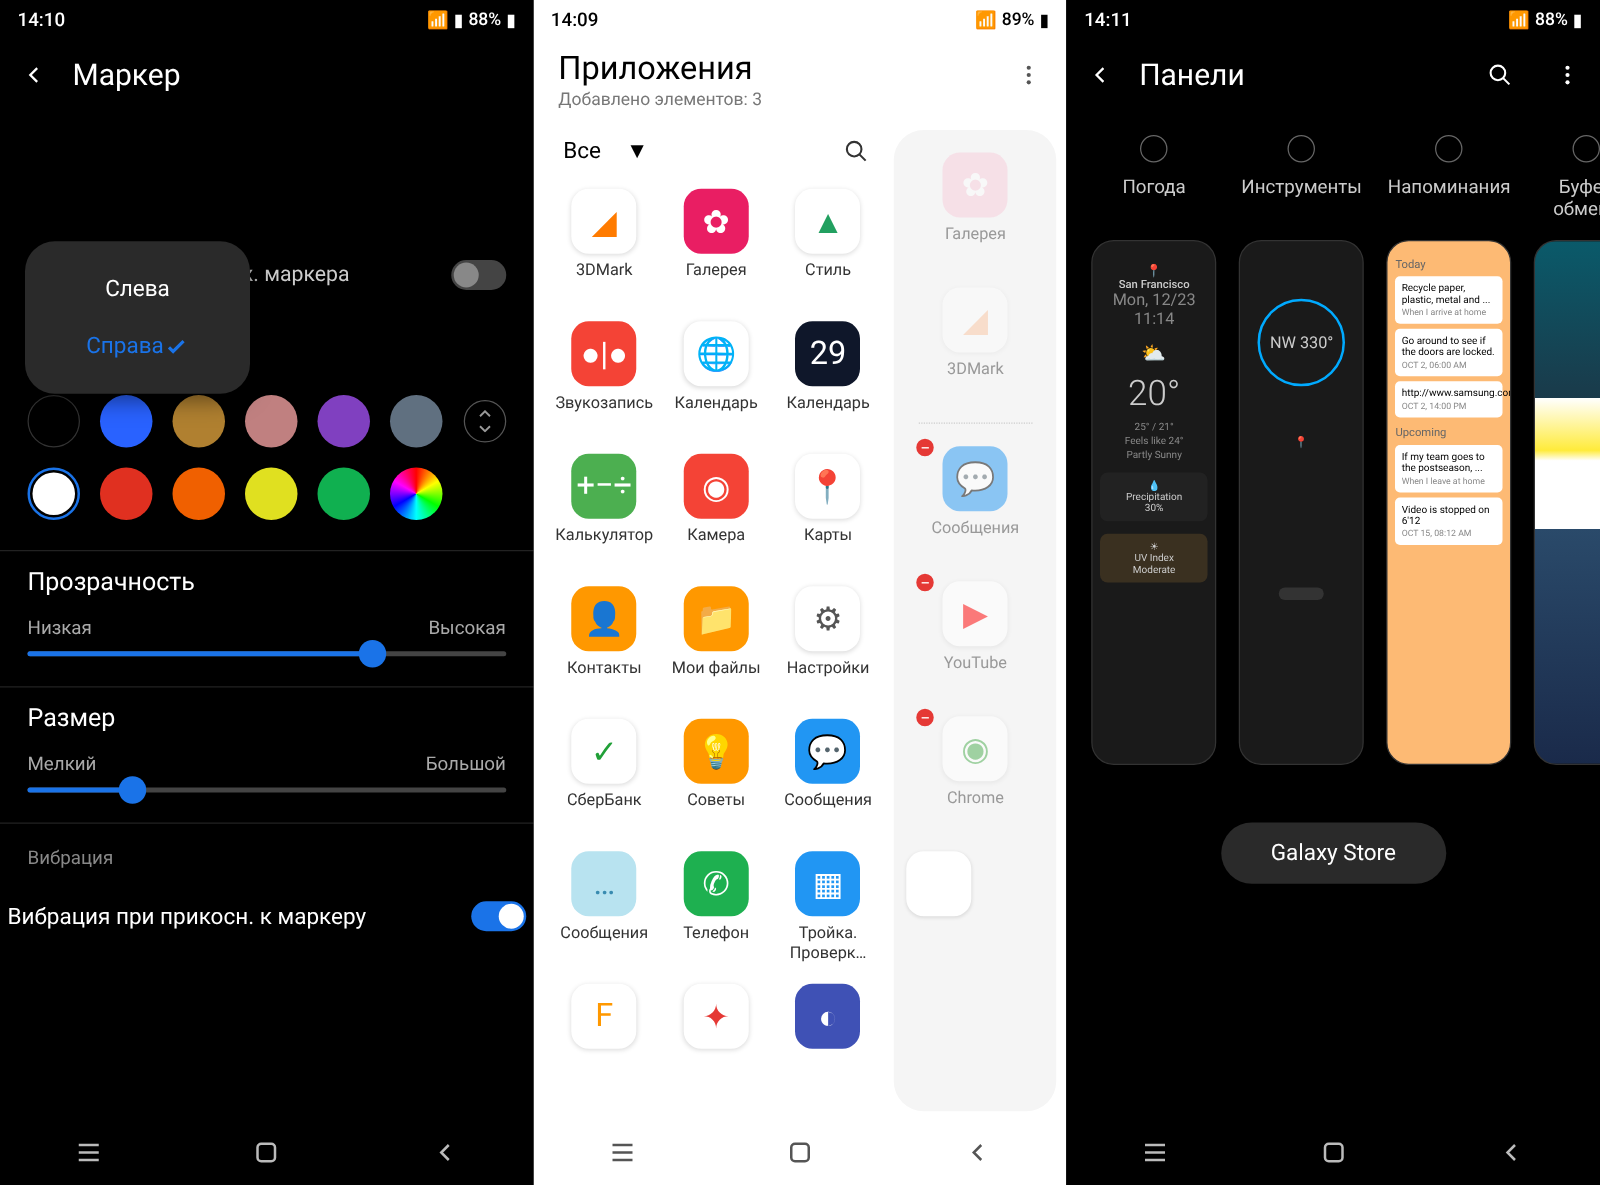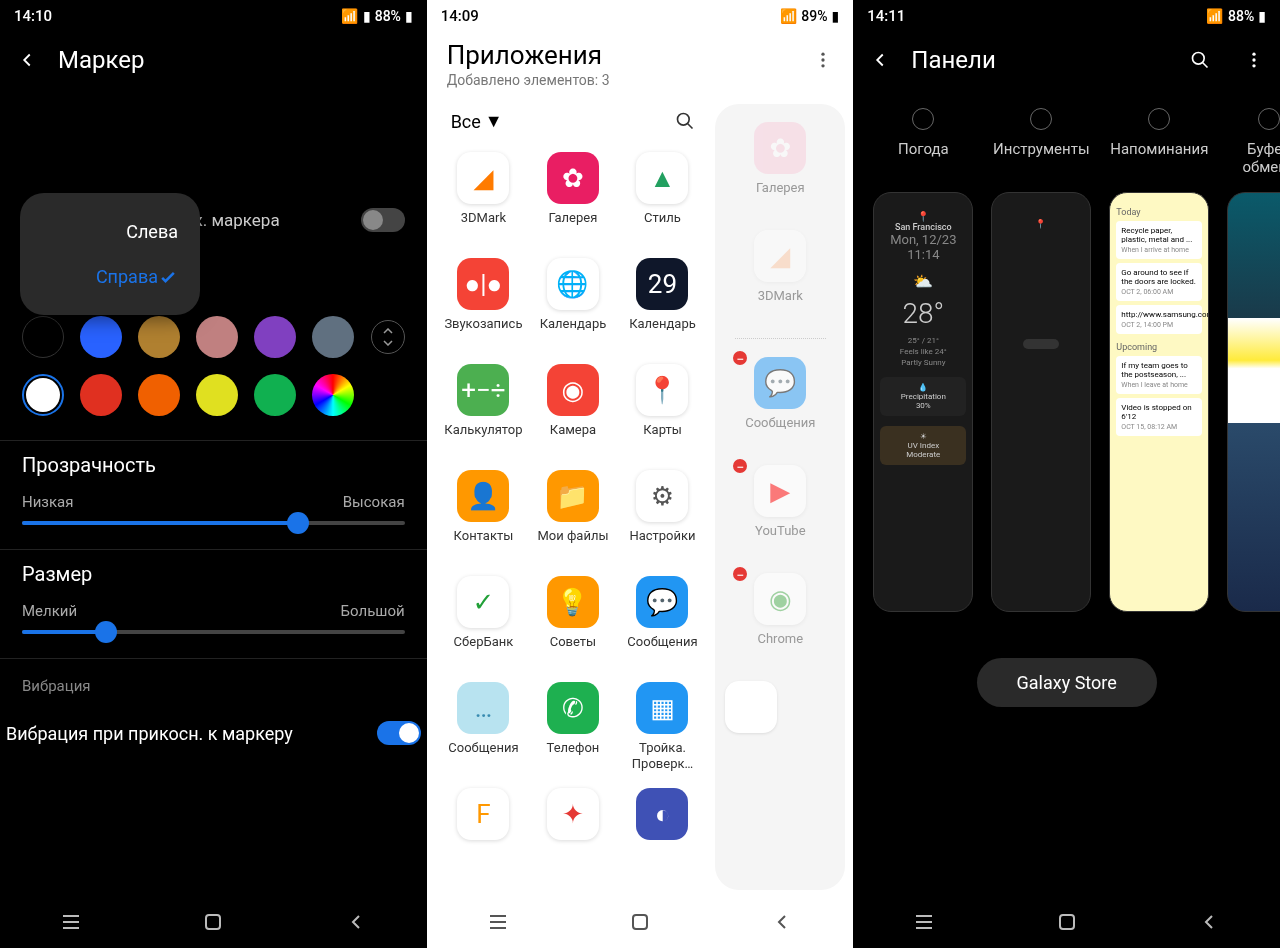--- a/index.html
+++ b/index.html
@@ -12,21 +12,21 @@
 .statusbar { height: 32px; display: flex; align-items: center; justify-content: space-between; padding: 0 14px; font-size: 15px; font-weight: 500; }
 .statusbar .right { display: flex; align-items: center; gap: 4px; font-size: 14px; }
 .phone2 .statusbar { color: #000; }
 
 
 .header1 { display: flex; align-items: center; padding: 14px 16px; gap: 20px; }
 .back-arrow { width: 22px; height: 22px; }
 .header1 h1 { font-size: 24px; font-weight: 400; }
 
 .popup-menu { position: absolute; left: 20px; top: 105px; background: #2a2a2a; border-radius: 24px; width: 180px; padding: 16px 0; z-index: 10; box-shadow: 0 4px 20px rgba(0,0,0,0.5); }
-.popup-item { padding: 12px 22px; font-size: 18px; display: flex; justify-content: flex-end; align-items: center; }
+.popup-item { padding: 12px 22px; font-size: 18px; display: flex; justify-content: center; align-items: center; }
 .popup-item.selected { color: #1a73e8; }
 .check-mark { width: 20px; height: 20px; }
 
 .setting-row { display: flex; justify-content: space-between; align-items: center; padding: 14px 22px; font-size: 17px; color: #ccc; }
 .toggle { width: 44px; height: 24px; background: #444; border-radius: 12px; position: relative; }
 .toggle.on { background: #1a73e8; }
 .toggle::after { content: ''; position: absolute; width: 20px; height: 20px; background: #fff; border-radius: 50%; top: 2px; left: 2px; }
 .toggle.on::after { left: 22px; }
 .toggle.off::after { background: #888; }
 
@@ -51,21 +51,21 @@
 
 .header2 { padding: 8px 20px 4px; position: relative; }
 .header2 h1 { font-size: 26px; font-weight: 400; }
 .header2 .subtitle { font-size: 14px; color: #777; margin-top: 2px; }
 .more-dots { position: absolute; right: 20px; top: 18px; }
 
 .apps-container { display: flex; padding: 12px 8px 0 12px; gap: 8px; }
 
 .apps-main { flex: 1; }
 .apps-filter { display: flex; justify-content: space-between; align-items: center; padding: 6px 12px 16px; }
-.apps-filter .dropdown { font-size: 18px; display: flex; align-items: center; gap: 4px; }
+.apps-filter .dropdown { font-size: 18px; display: flex; align-items: center; gap: 20px; }
 
 .apps-grid { display: flex; flex-wrap: wrap; }
 .app-item { width: 33.33%; text-align: center; padding: 4px 2px 12px; }
 .app-icon { width: 52px; height: 52px; border-radius: 14px; margin: 0 auto 6px; display: flex; align-items: center; justify-content: center; font-size: 26px; color: #fff; }
 .app-label { font-size: 13px; color: #333; line-height: 1.25; height: 32px; overflow: hidden; }
 
 .edge-panel { width: 130px; background: #f5f5f5; border-radius: 24px; padding: 12px 8px; display: flex; flex-direction: column; align-items: center; gap: 6px; }
 .edge-panel .app-item { width: 100%; padding: 6px 2px; }
 .edge-panel .app-icon { opacity: 0.5; }
 .edge-panel .app-label { color: #999; }
@@ -415,52 +415,55 @@
     <div class="panel-card">
       <div class="panel-radio"></div>
       <div class="panel-title">Погода</div>
       <div class="panel-preview">
         <div class="wp-loc">
           <div style="font-size:10px;">📍</div>
           <div style="font-weight:500;">San Francisco</div>
           <div style="font-size:13px;color:#888;">Mon, 12/23 11:14</div>
         </div>
         <div style="text-align:center;margin-top:10px;font-size:16px;">⛅</div>
-        <div class="wp-temp">28°</div>
+        <div class="wp-temp">20°</div>
         <div class="wp-sub">25° / 21°</div>
         <div class="wp-sub">Feels like 24°</div>
         <div class="wp-sub">Partly Sunny</div>
         <div class="wp-box">
           <div>💧</div>
           <div>Precipitation</div>
           <div>30%</div>
         </div>
         <div class="wp-box" style="background:#3a3020;">
           <div>☀</div>
           <div>UV Index</div>
           <div>Moderate</div>
         </div>
       </div>
     </div>
 
     <div class="panel-card">
       <div class="panel-radio"></div>
       <div class="panel-title">Инструменты</div>
       <div class="panel-preview">
+        <div class="compass-ring">
+          <span>NW 330°</span>
+        </div>
         <div style="text-align:center;margin-top:20px;">
           <div>📍</div>
         </div>
         <div class="compass-dot-preview"></div>
       </div>
     </div>
 
     <div class="panel-card">
       <div class="panel-radio"></div>
       <div class="panel-title">Напоминания</div>
-      <div class="panel-preview" style="background:#fef9c3;">
+      <div class="panel-preview" style="background:#fdba74;">
         <div class="rem-head" style="color:#666;">Today</div>
         <div id="rem-list">
             <div class="rem-card">
               <div>Recycle paper, plastic, metal and ...</div>
               <div class="sub">When I arrive at home</div>
             </div>
             <div class="rem-card">
               <div>Go around to see if the doors are locked.</div>
               <div class="sub">OCT 2, 06:00 AM</div>
             </div>

